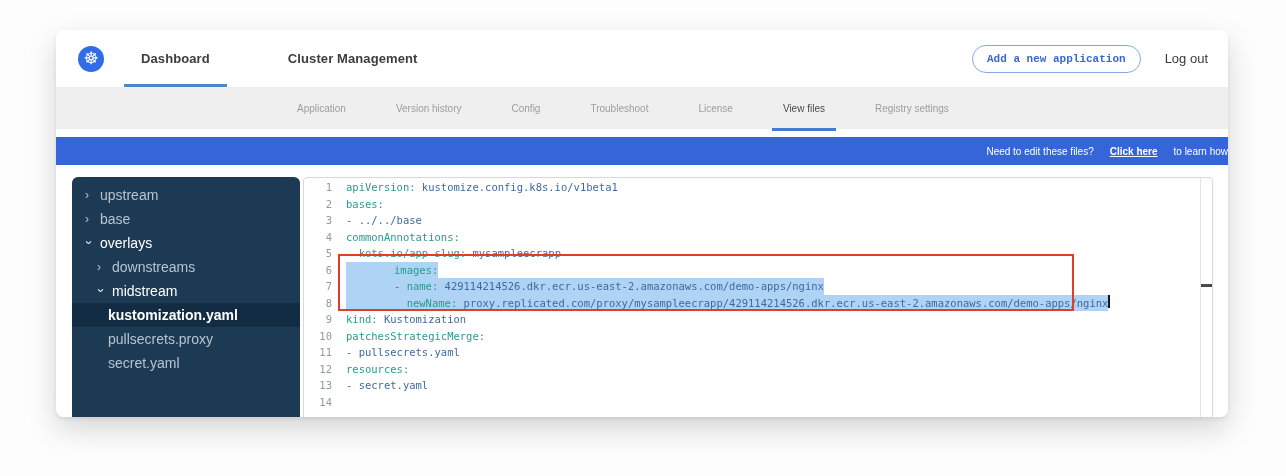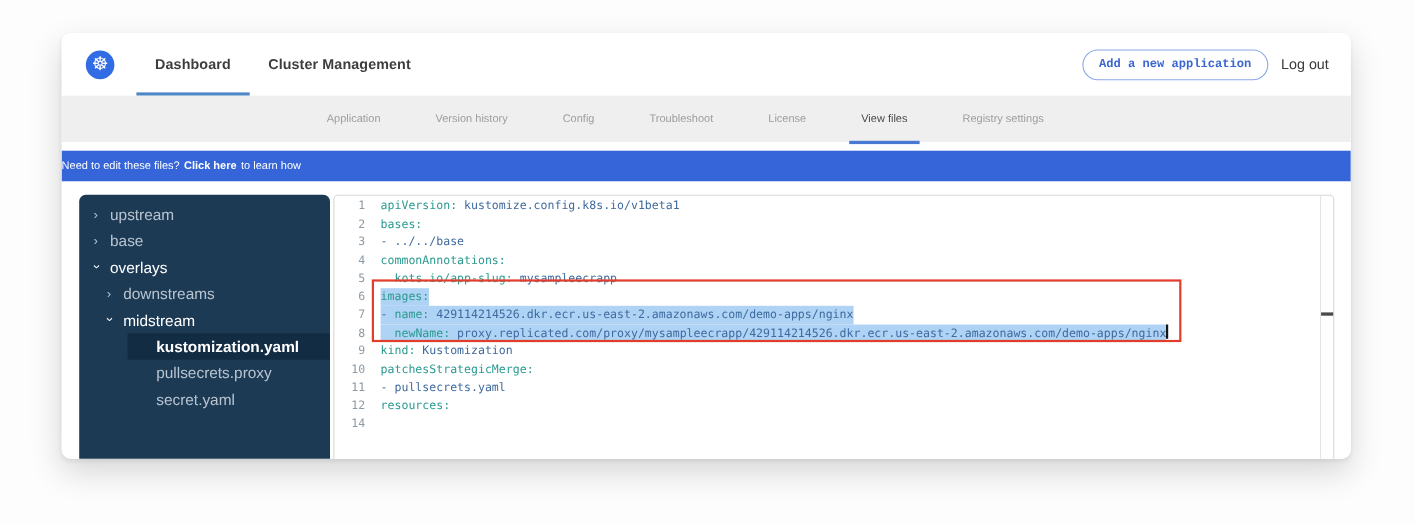--- a/index.html
+++ b/index.html
@@ -13,82 +13,82 @@
     background:#fff;border-radius:8px;overflow:hidden;
     box-shadow:0 2px 4px rgba(0,0,0,.07),0 12px 30px rgba(0,0,0,.16);
   }
   
   .navbar{height:57px;display:flex;align-items:center;padding:0 20px 0 22px;background:#fff;}
   .logo{
     width:26px;height:26px;border-radius:50%;background:#326ce5;color:#fff;
     display:flex;align-items:center;justify-content:center;font-size:17px;line-height:1;
     margin-right:20px;flex:none;
   }
-  .nav-tabs{display:flex;height:100%;}
+  .nav-tabs{display:flex;height:100%;gap:44px;}
   .nav-tab{
     display:flex;align-items:center;padding:0 17px;font-size:13px;font-weight:bold;
     color:#3d3d3d;position:relative;cursor:pointer;letter-spacing:.1px;
   }
   .nav-tab.active::after{
     content:"";position:absolute;left:0;right:0;bottom:0;height:3px;background:#4d87c8;
   }
   .nav-right{margin-left:auto;display:flex;align-items:center;}
   .add-app-btn{
     border:1px solid #8aa7ea;color:#3a66d2;background:#fff;border-radius:15px;
     padding:7px 14px;font-size:11px;font-weight:bold;font-family:Liberation Mono, monospace;cursor:pointer;
   }
-  .logout{margin-left:12px;font-size:13px;color:#3a3a3a;cursor:pointer;}
+  .logout{margin-left:24px;font-size:13px;color:#3a3a3a;cursor:pointer;}
   
   .subnav{height:42px;background:#efefef;display:flex;align-items:center;padding-left:216px;position:relative;}
   .subnav-tab{
     padding:0 25px;font-size:10px;color:#9d9d9d;position:relative;height:100%;
     display:flex;align-items:center;cursor:pointer;
   }
   .subnav-tab.active{color:#4b4b4b;}
   .subnav-tab.active::after{
     content:"";position:absolute;left:14px;right:14px;bottom:-2px;height:3px;background:#4779d2;z-index:2;
   }
   .subnav-gap{height:8px;background:#fff;}
   
   .banner{
     height:28px;background:#3565d8;color:#fff;font-size:10px;
-    display:flex;align-items:center;justify-content:flex-start;
+    display:flex;align-items:center;justify-content:flex-end;
   }
-  .banner-link{color:#fff;font-weight:bold;margin:0 4px;cursor:pointer;}
+  .banner-link{color:#fff;font-weight:bold;text-decoration:underline;margin:0 16px;cursor:pointer;}
   
   .content{position:relative;height:268px;background:#fff;}
   .filetree{
     position:absolute;left:16px;top:12px;bottom:2px;width:228px;
     background:#1d3a55;border-radius:6px 6px 0 0;padding-top:6px;
     font-size:14px;overflow:hidden;box-sizing:border-box;
   }
   .tree-item{height:24px;display:flex;align-items:center;color:#b7c4d0;cursor:pointer;}
   .tree-item.d0{padding-left:13px;}
   .tree-item.d1{padding-left:25px;}
-  .tree-item.d2{padding-left:26px;margin-left:44px;}
+  .tree-item.d2{padding-left:36px;}
   .tree-item.bold{color:#fff;font-weight:normal;}
   .tree-item.selected{background:#122c44;color:#fff;font-weight:bold;}
   .chev{
     display:inline-block;font-size:12px;margin-right:8px;width:7px;line-height:1;
     transform-origin:45% 55%;
   }
   .chev.open{transform:rotate(90deg);}
   
   .editor{
     position:absolute;left:247px;right:15px;top:12px;bottom:2px;
     background:#fff;border:1px solid #d8d8d8;border-radius:4px 4px 0 0;
     font-family:"DejaVu Sans Mono","Liberation Mono",monospace;font-size:10.5px;
     box-sizing:border-box;
   }
   .code{padding-top:1px;position:relative;}
   .cline{display:flex;height:16.5px;line-height:16.5px;white-space:pre;}
   .ln{width:28px;text-align:right;color:#8e9aa5;flex:none;margin-right:14px;}
   .tk-k{color:#2a9a90;}
   .tk-v{color:#3f6a9e;}
-  .sel{background:#aed3f5;}
+  .sel{background:#aed3f5;padding-left:48px;}
   .cursor{display:inline-block;width:2px;height:13px;background:#151515;vertical-align:-2px;}
   .vscroll{position:absolute;top:0;right:0;bottom:0;width:11px;border-left:1px solid #e4e4e4;}
   .vthumb{position:absolute;top:106px;left:0;right:0;height:3px;background:#4a4a4a;}
   .redbox{
     position:absolute;left:34px;top:76px;width:736px;height:57px;
     border:2px solid #e23c2b;box-sizing:border-box;pointer-events:none;z-index:5;
   }
 </style>
 </head>
 <body>
@@ -166,20 +166,21 @@
           <div class="cline"><span class="ln">3</span><span><span class="tk-v">- ../../base</span></span></div>
           <div class="cline"><span class="ln">4</span><span><span class="tk-k">commonAnnotations:</span></span></div>
           <div class="cline"><span class="ln">5</span><span><span class="tk-v">  </span><span class="tk-k">kots.io/app-slug:</span><span class="tk-v"> mysampleecrapp</span></span></div>
           <div class="cline"><span class="ln">6</span><span class="sel"><span class="tk-k">images:</span></span></div>
           <div class="cline"><span class="ln">7</span><span class="sel"><span class="tk-v">- </span><span class="tk-k">name:</span><span class="tk-v"> 429114214526.dkr.ecr.us-east-2.amazonaws.com/demo-apps/nginx</span></span></div>
           <div class="cline"><span class="ln">8</span><span class="sel"><span class="tk-v">  </span><span class="tk-k">newName:</span><span class="tk-v"> proxy.replicated.com/proxy/mysampleecrapp/429114214526.dkr.ecr.us-east-2.amazonaws.com/demo-apps/nginx</span></span><span class="cursor"></span></div>
           <div class="cline"><span class="ln">9</span><span><span class="tk-k">kind:</span><span class="tk-v"> Kustomization</span></span></div>
           <div class="cline"><span class="ln">10</span><span><span class="tk-k">patchesStrategicMerge:</span></span></div>
           <div class="cline"><span class="ln">11</span><span><span class="tk-v">- pullsecrets.yaml</span></span></div>
           <div class="cline"><span class="ln">12</span><span><span class="tk-k">resources:</span></span></div>
+          <div class="cline"><span class="ln">13</span><span><span class="tk-v">- secret.yaml</span></span></div>
           <div class="cline"><span class="ln">14</span><span></span></div>
         </div>
       <div class="vscroll">
         <div class="vthumb"></div>
       </div>
       <div class="redbox"></div>
     </div>
   </div>
 
 </div>

